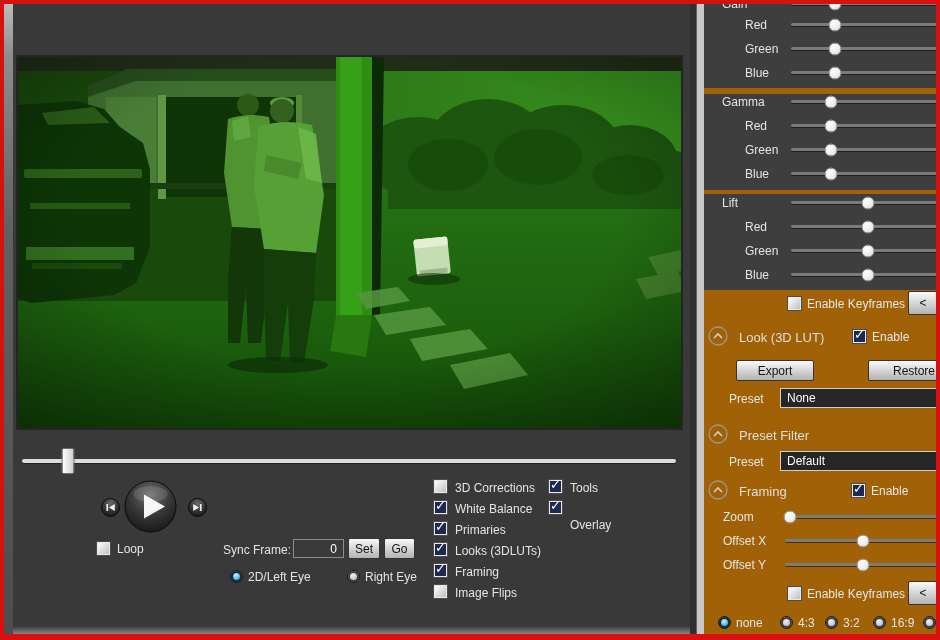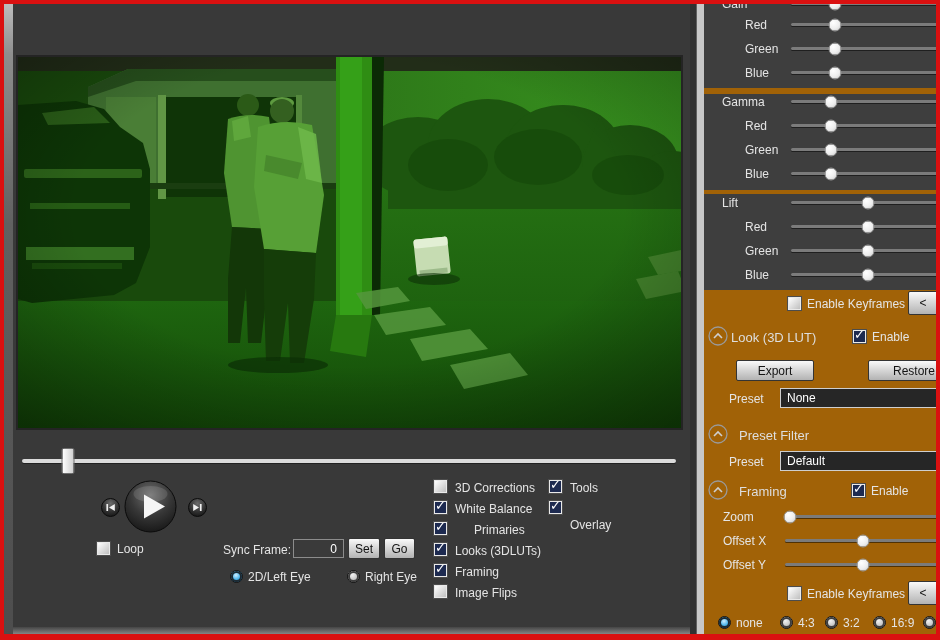--- a/index.html
+++ b/index.html
@@ -238,21 +238,21 @@
 
   <span class="cb" style="left:434px;top:480px;"></span>
   <span class="lab" style="left:455px;top:481px;">3D Corrections</span>
   <span class="cb on" style="left:434px;top:501px;">
       <span class="tick">✓</span>
     </span>
   <span class="lab" style="left:455px;top:502px;">White Balance</span>
   <span class="cb on" style="left:434px;top:522px;">
       <span class="tick">✓</span>
     </span>
-  <span class="lab" style="left:474px;top:523px;">Primaries</span>
+  <span class="lab" style="left:455px;top:523px;">Primaries</span>
   <span class="cb on" style="left:434px;top:543px;">
       <span class="tick">✓</span>
     </span>
   <span class="lab" style="left:455px;top:544px;">Looks (3DLUTs)</span>
   <span class="cb on" style="left:434px;top:564px;">
       <span class="tick">✓</span>
     </span>
   <span class="lab" style="left:455px;top:565px;">Framing</span>
   <span class="cb" style="left:434px;top:585px;"></span>
   <span class="lab" style="left:455px;top:586px;">Image Flips</span>
@@ -347,21 +347,21 @@
 
     <span class="cb" style="left:85px;top:297px;"></span>
     <span class="lab" style="left:104px;top:297px;">Enable Keyframes</span>
     <button class="btn" style="left:205px;top:291px;width:30px;height:24px;">&lt;</button>
 
     <span class="collapse" style="left:4px;top:325px;">
       <svg width="22" height="22">
         <circle cx="11" cy="11" r="9" fill="none" stroke="#9a9a9a" stroke-width="1.3"></circle>
         <polyline points="7,13 11,9 15,13" fill="none" stroke="#cfcfcf" stroke-width="1.6"></polyline>
       </svg></span>
-    <span class="hdr-title" style="left:28px;top:330px;">Look (3D LUT)</span>
+    <span class="hdr-title" style="left:36px;top:330px;">Look (3D LUT)</span>
     <span class="cb on" style="left:150px;top:330px;">
         <span class="tick">✓</span>
       </span>
     <span class="lab" style="left:169px;top:330px;">Enable</span>
     <button class="btn" style="left:33px;top:360px;width:78px;height:21px;">Export</button>
     <button class="btn" style="left:165px;top:360px;width:92px;height:21px;">Restore</button>
     <span class="lab" style="left:26px;top:392px;">Preset</span>
     <div class="field preset" style="left:77px;top:388px;right:-6px;height:20px;">None</div>
 
     <span class="collapse" style="left:4px;top:423px;">

